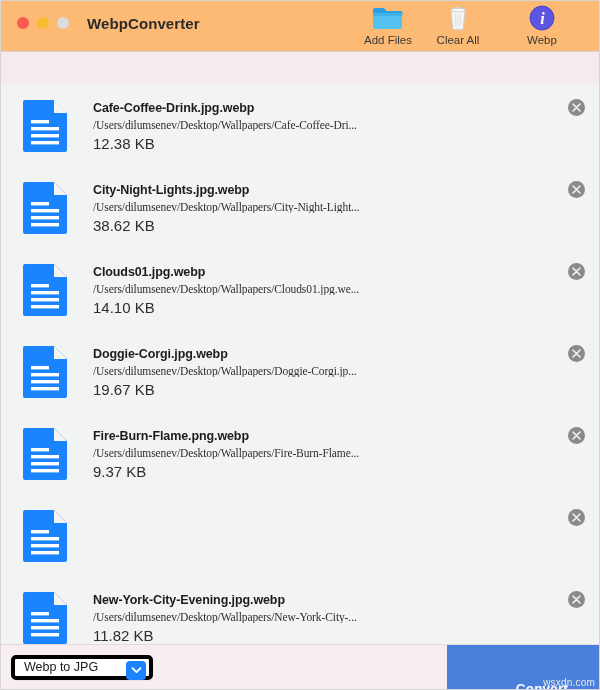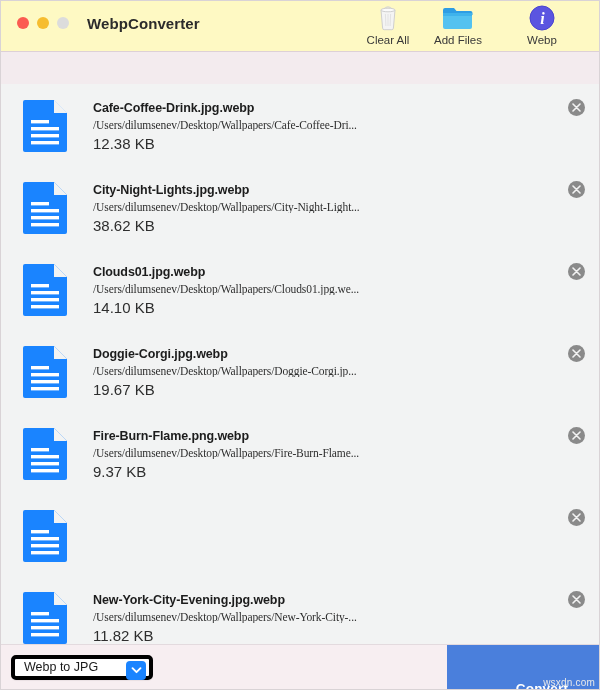--- a/index.html
+++ b/index.html
@@ -18,21 +18,21 @@
     height: 690px;
     background: #f2f3f3;
     overflow: hidden;
     border: 1px solid #d9d3d6;
   }
 
   
   .titlebar {
     position: relative;
     height: 50px;
-    background: #fef9c3;
+    background: #fdba74;
     display: flex;
     align-items: center;
     padding-left: 16px;
   }
 
   .traffic {
     display: flex;
     align-items: center;
     gap: 8px;
     margin-top: -6px;
@@ -247,44 +247,44 @@
 
     <div class="traffic">
       <span class="light red"></span>
       <span class="light yellow"></span>
       <span class="light grey"></span>
     </div>
 
     <div class="app-title">WebpConverter</div>
 
     <div class="toolbar">
+
+      <div class="tb-item">
+        <div class="tb-icon">
+          <svg width="32" height="26" viewBox="0 0 32 26">
+            <path d="M1 5 a2 2 0 0 1 2-2 h9 l2.5 3 h14 a2 2 0 0 1 2 2 v2 H1 Z" fill="#2e9de4"></path>
+            <path d="M1 8 h29 v14 a2 2 0 0 1 -2 2 H3 a2 2 0 0 1 -2 -2 Z" fill="#54c2f0"></path>
+            <path d="M1 8 h29 v3 H1 Z" fill="#3fb3ec"></path>
+          </svg>
+        </div>
+        <div class="tb-label">Add Files</div>
+      </div>
 
       <div class="tb-item">
         <div class="tb-icon">
           <svg width="24" height="27" viewBox="0 0 24 27">
             <path d="M5 6 h14 l-1.6 18.2 a1.6 1.6 0 0 1 -1.6 1.5 H8.2 a1.6 1.6 0 0 1 -1.6 -1.5 Z" fill="#f4f4f4" stroke="#cfcfcf" stroke-width="1"></path>
             <ellipse cx="12" cy="6" rx="7" ry="1.8" fill="#fbfbfb" stroke="#cfcfcf" stroke-width="1"></ellipse>
             <path d="M9.4 10 l0.5 12 M12 10 l0 12 M14.6 10 l-0.5 12" stroke="#e2e2e2" stroke-width="1" fill="none"></path>
             <path d="M9 4.2 a4 4 0 0 1 6 0" stroke="#d5d5d5" stroke-width="1.2" fill="none"></path>
           </svg>
         </div>
         <div class="tb-label">Clear All</div>
       </div>
 
-      <div class="tb-item">
-        <div class="tb-icon">
-          <svg width="32" height="26" viewBox="0 0 32 26">
-            <path d="M1 5 a2 2 0 0 1 2-2 h9 l2.5 3 h14 a2 2 0 0 1 2 2 v2 H1 Z" fill="#2e9de4"></path>
-            <path d="M1 8 h29 v14 a2 2 0 0 1 -2 2 H3 a2 2 0 0 1 -2 -2 Z" fill="#54c2f0"></path>
-            <path d="M1 8 h29 v3 H1 Z" fill="#3fb3ec"></path>
-          </svg>
-        </div>
-        <div class="tb-label">Add Files</div>
-      </div>
-
       <div class="tb-item" style="margin-left:14px;">
         <div class="tb-icon">
           <svg width="26" height="26" viewBox="0 0 26 26">
             <circle cx="13" cy="13" r="12" fill="#5b55e0"></circle>
             <circle cx="13" cy="13" r="12" fill="none" stroke="#4a44cf" stroke-width="1"></circle>
             <text x="13.6" y="19" font-family="Liberation Serif, serif" font-size="16" font-style="italic" font-weight="bold" fill="#ffffff" text-anchor="middle">i</text>
           </svg>
         </div>
         <div class="tb-label">Webp</div>
       </div>

